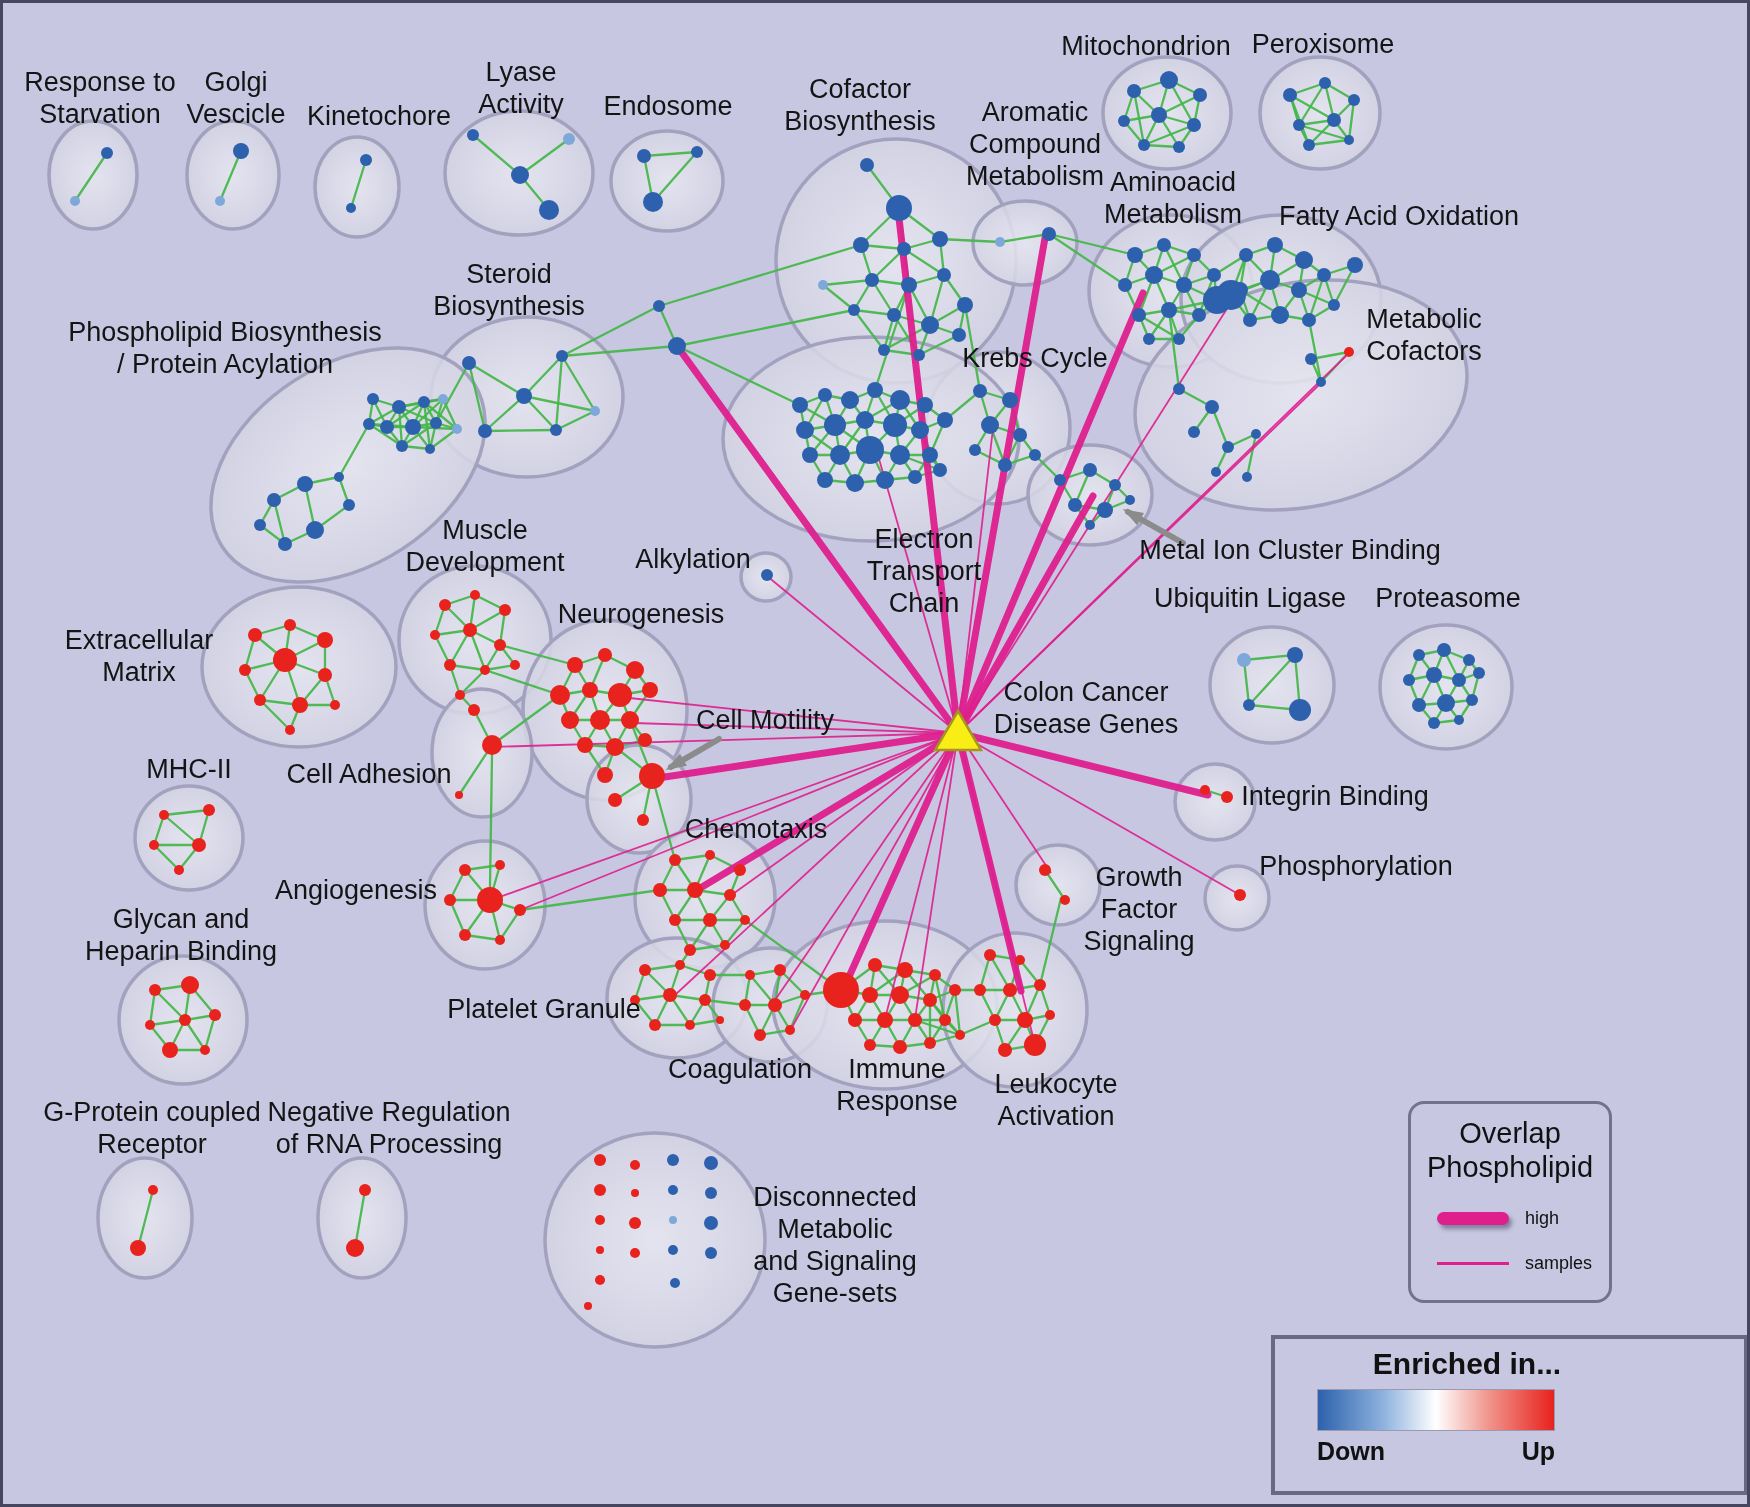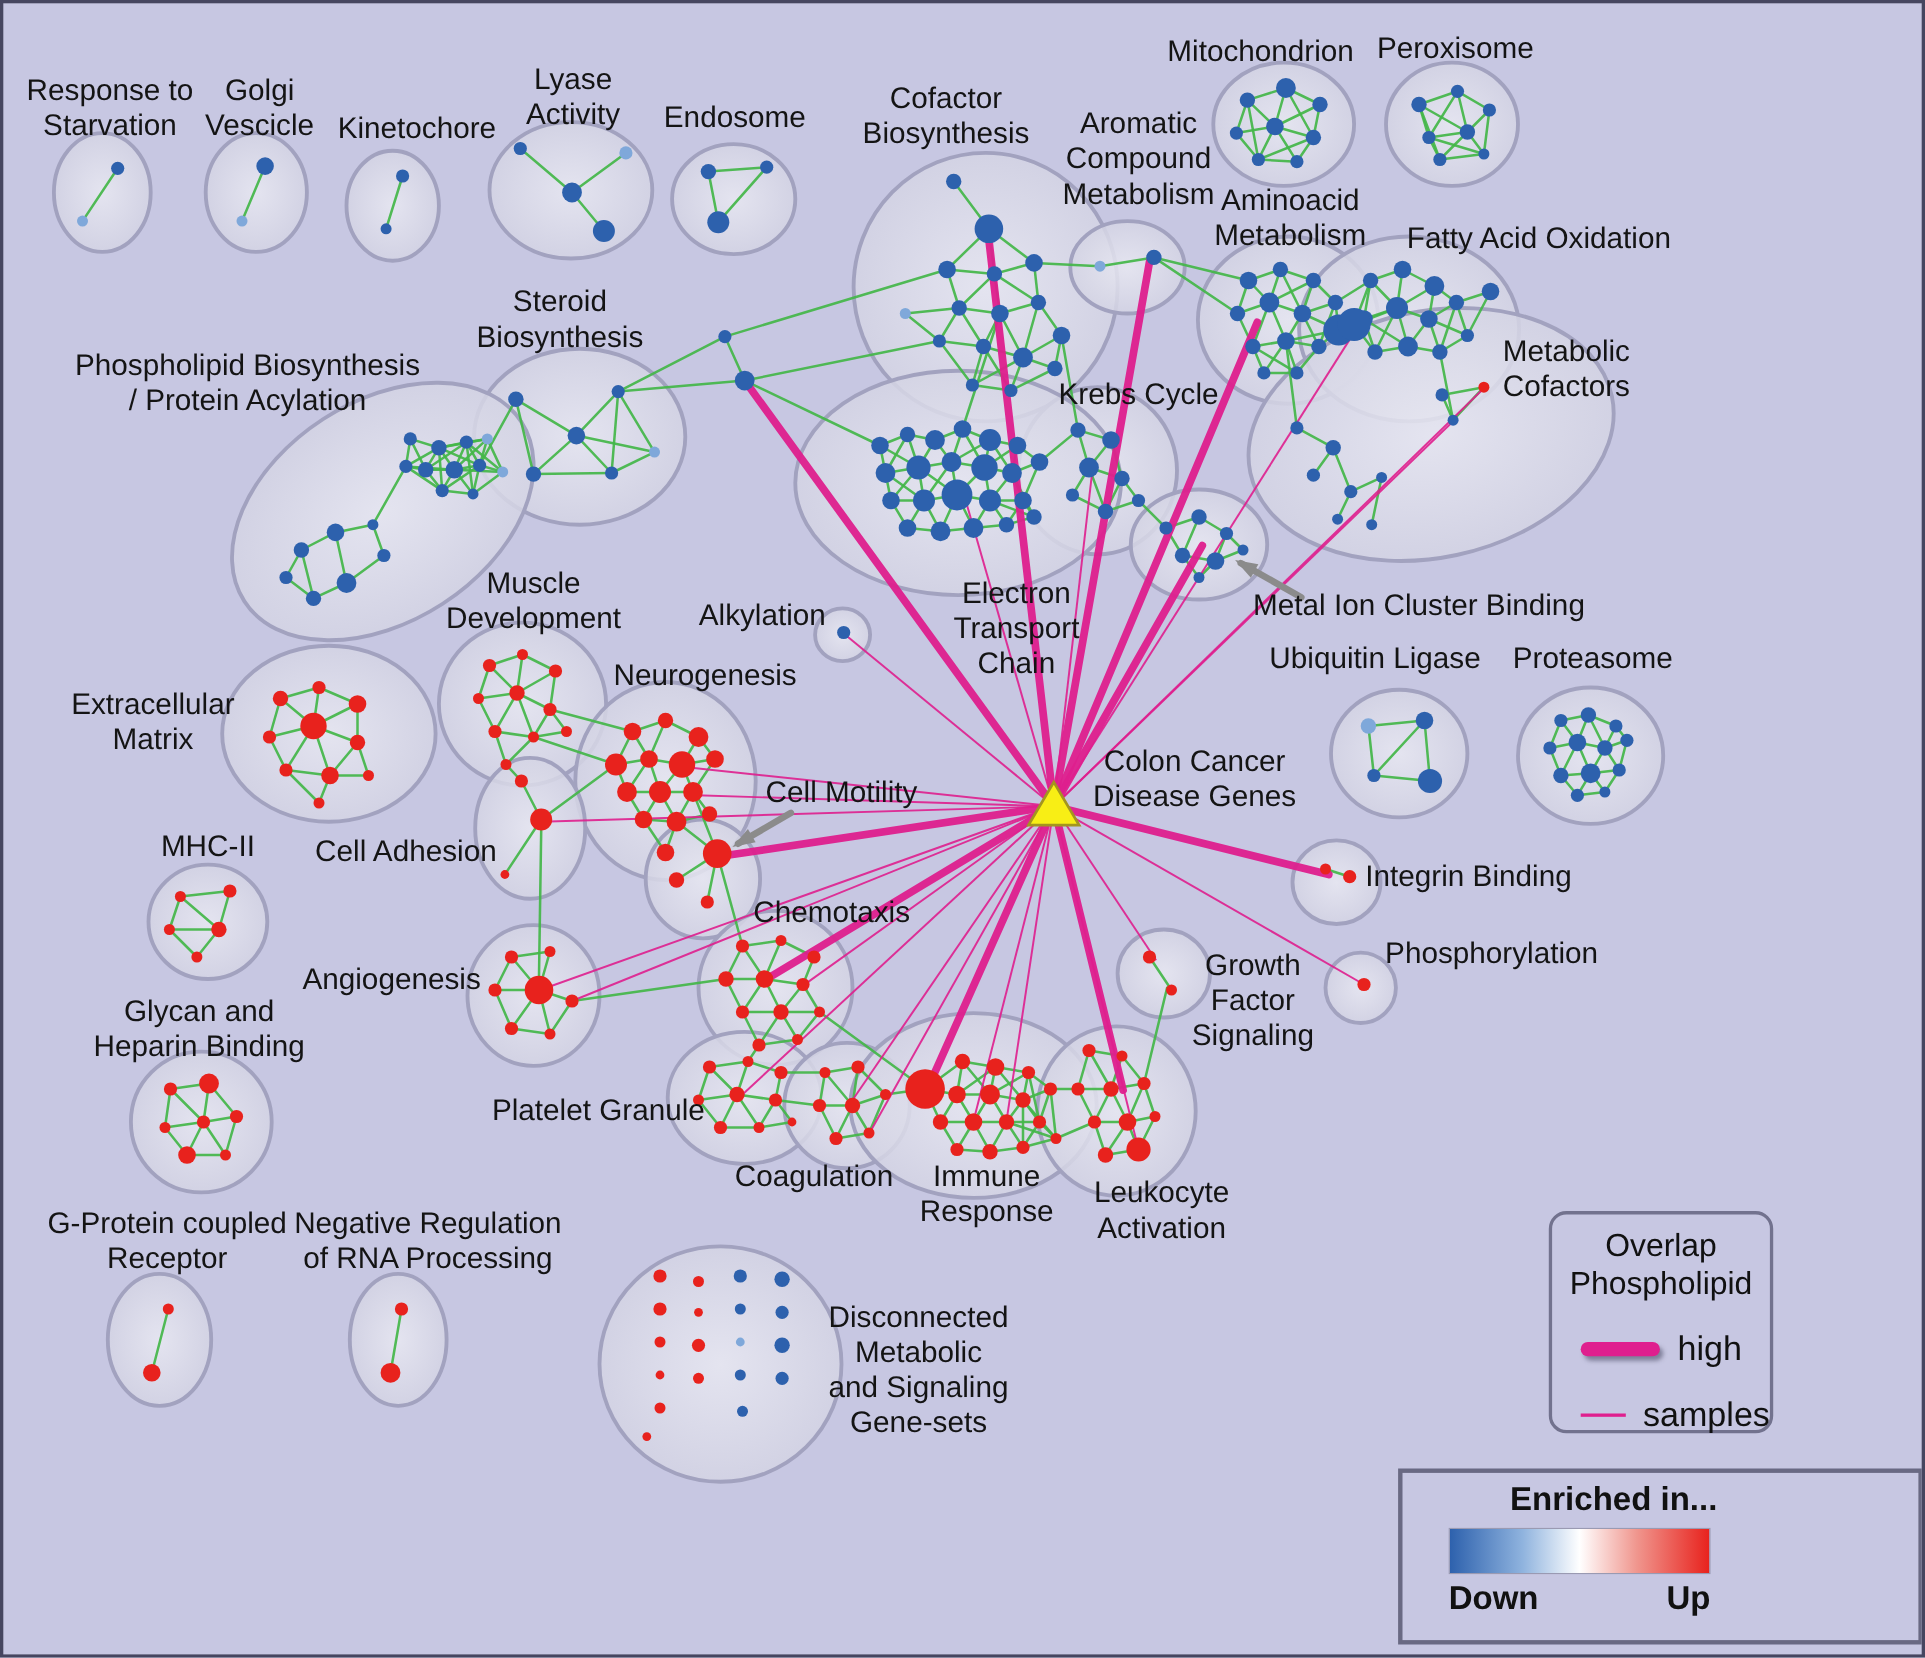--- a/index.html
+++ b/index.html
@@ -12,28 +12,28 @@
   .cl-ellipse{stroke-width:3.5;}
   .arrow-line{stroke-width:6;stroke-linecap:round;}
   .hub-triangle{stroke-width:2.5;}
 
   .legend-overlap{position:absolute;left:1405px;top:1098px;width:204px;height:202px;border:3px solid #72728e;
     border-radius:16px;box-sizing:border-box;display:flex;flex-direction:column;align-items:center;padding-top:12px;}
   .lo-title{font-size:29px;text-align:center;line-height:34px;color:#111;}
   .lo-row{display:flex;align-items:center;gap:16px;width:100%;padding-left:26px;box-sizing:border-box;margin-top:24px;}
   .lo-swatch-high{width:72px;height:13px;border-radius:7px;box-shadow:3px 4px 4px rgba(70,70,95,.55);}
   .lo-swatch-mod{width:72px;height:3px;}
-  .lo-label{font-size:31px;color:#111;}
+  .lo-label{font-size:18px;color:#111;}
 
   .legend-enrich{position:absolute;left:1268px;top:1332px;width:477px;height:160px;border:4px solid #696983;
     box-sizing:border-box;display:flex;}
   .le-left{width:300px;padding-left:42px;display:flex;flex-direction:column;font-weight:bold;}
   .le-title{font-size:30px;text-align:center;margin-top:8px;color:#111;}
   .le-gradient{width:238px;height:42px;margin-top:8px;border:1px solid #9a9ab2;box-sizing:border-box;}
-  .le-ends{width:238px;display:flex;justify-content:space-between;font-size:30px;margin-top:6px;color:#111;}
+  .le-ends{width:238px;display:flex;justify-content:space-between;font-size:25px;margin-top:6px;color:#111;}
   .le-note{flex:1;font-size:27px;line-height:31px;text-align:right;padding-right:14px;margin-top:50px;color:#111;}
 </style>
 </head>
 <body>
 
 <div class="stage" id="stage" style="background: rgb(199, 199, 226);">
   <svg id="diagram" width="1750" height="1507" viewBox="0 0 1750 1507">
     <defs>
       <radialGradient id="ellipseGrad">
         <stop offset="0%" stop-color="#e9e9f2"></stop>

